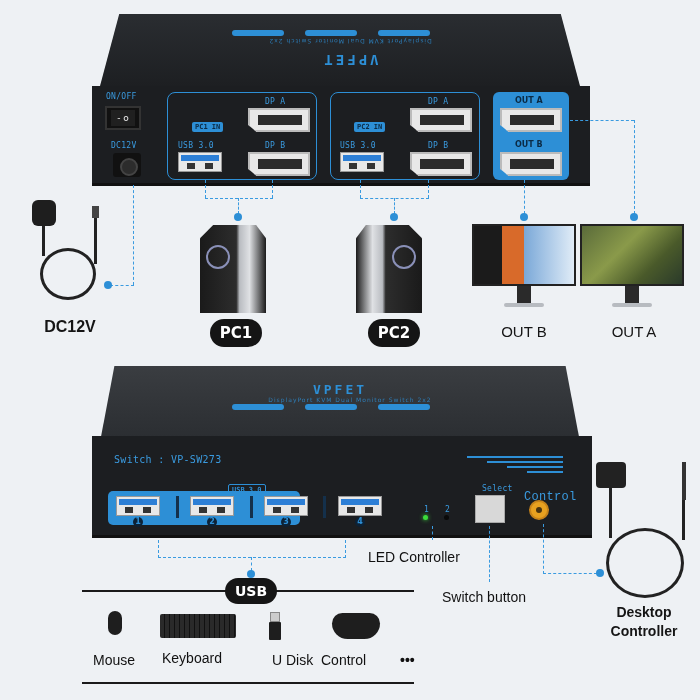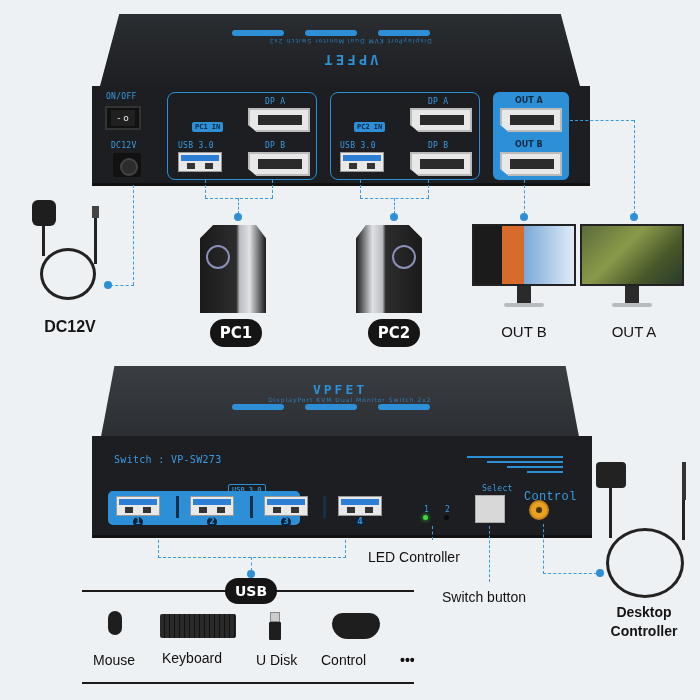--- a/index.html
+++ b/index.html
@@ -237,19 +237,19 @@
 <div class="abs pill" style="left:225px;top:578px;width:52px;height:26px;line-height:26px;font-size:14px;">USB</div>
 
 <div class="abs device-icon" style="left:108px;top:611px;width:14px;height:24px;border-radius:7px;"></div>
 <div class="abs label-txt" style="left:93px;top:652px;">Mouse</div>
 
 <div class="abs device-icon" style="left:160px;top:614px;width:76px;height:24px;border-radius:2px;background:repeating-linear-gradient(90deg,#2a2a2a 0 4px,#111 4px 5px);"></div>
 <div class="abs label-txt" style="left:162px;top:650px;">Keyboard</div>
 
 <div class="abs" style="left:270px;top:612px;width:10px;height:10px;background:#ccc;border:1px solid #888;"></div>
 <div class="abs device-icon" style="left:269px;top:622px;width:12px;height:18px;border-radius:1px;"></div>
-<div class="abs label-txt" style="left:256px;top:652px;">U Disk</div>
+<div class="abs label-txt" style="left:272px;top:652px;">U Disk</div>
 
 <div class="abs device-icon" style="left:332px;top:613px;width:48px;height:26px;border-radius:12px 12px 18px 18px;"></div>
 <div class="abs label-txt" style="left:321px;top:652px;">Control</div>
 <div class="abs label-txt" style="left:400px;top:652px;font-weight:bold;">•••</div>
 
 <div class="abs rule" style="left:82px;top:682px;width:332px;"></div>
 
 </body></html>

